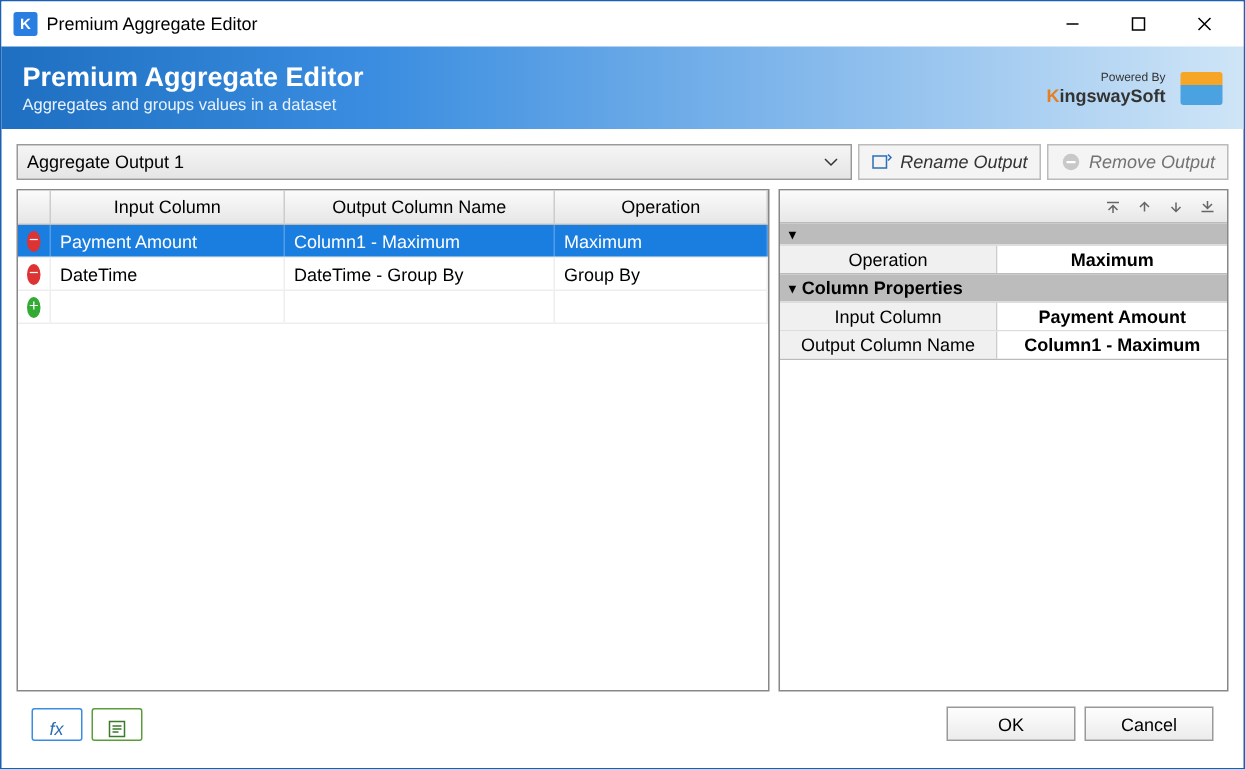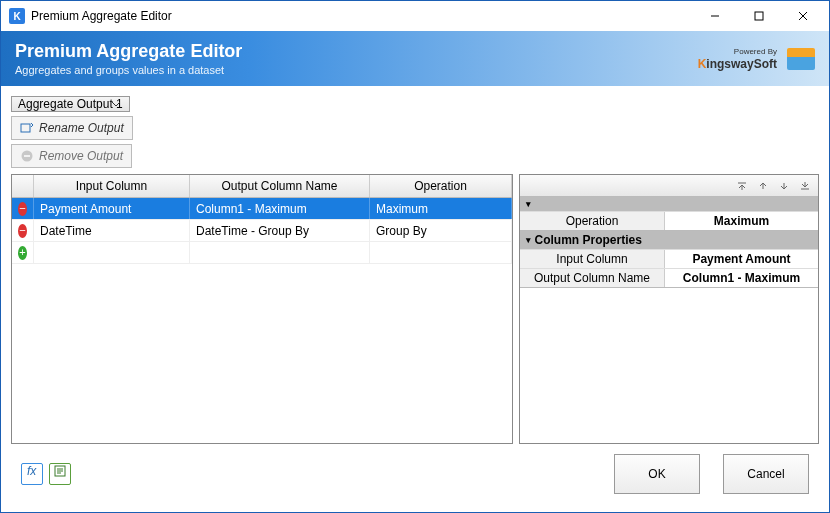--- a/index.html
+++ b/index.html
@@ -12,21 +12,21 @@
   .header { height: 55px; background: linear-gradient(to right, #1e6fc2, #3a8de0 30%, #cfe5f7); display: flex; align-items: center; padding: 0 14px; color: #fff; }
   .header-text { flex: 1; }
   .header-text h1 { font-size: 18px; font-weight: bold; margin-bottom: 2px; }
   .header-text p { font-size: 11px; font-weight: normal; color: #eaf3fc; }
   .logo-block { display: flex; align-items: center; gap: 10px; }
   .ks-logo { display: flex; flex-direction: column; align-items: flex-end; font-size: 9px; color: #333; margin-left: 44px; }
   .ks-logo .brand { font-size: 13px; font-weight: bold; color: #333; }
   .ks-logo .brand .k { color: #e67e22; }
   .table-icon { width: 28px; height: 22px; background: linear-gradient(#f6a525 0 40%, #4aa3e0 40% 100%); border-radius: 2px; position: relative; }
   .body { flex: 1; padding: 10px 10px 8px 10px; display: flex; flex-direction: column; gap: 6px; }
-  .output-row { display: flex; gap: 4px; align-items: flex-start; flex-direction: column; }
+  .output-row { display: flex; gap: 4px; align-items: flex-start; }
   .output-select { flex: 1; height: 24px; border: 1px solid #999; background: linear-gradient(#f5f5f5,#e5e5e5); display: flex; align-items: center; padding: 0 6px; position: relative; }
   .output-select .caret { position: absolute; right: 4px; top: 0; bottom: 0; width: 18px; display:flex; align-items:center; justify-content:center; }
   .toolbar-btn { height: 24px; border: 1px solid #bbb; background: #f4f4f4; padding: 0 8px; display: flex; align-items: center; gap: 5px; color: #333; font-style: italic; }
   .toolbar-btn.disabled { color: #737373; }
   .toolbar-btn .icon { width: 14px; height: 14px; display: inline-flex; align-items: center; justify-content: center; }
   .main-area { flex: 1; display: flex; gap: 6px; min-height: 0; text-align: center; }
   .left-grid { flex: 1; border: 1px solid #888; display: flex; flex-direction: column; overflow: hidden; }
   .grid-header { display: flex; background: linear-gradient(#fbfbfb,#e6e6e6); border-bottom: 1px solid #bbb; }
   .gh { padding: 4px 6px; border-right: 1px solid #ccc; font-size: 12px; }
   .gh.c0 { width: 22px; }
@@ -48,23 +48,23 @@
   .panel-toolbar { height: 22px; display: flex; justify-content: flex-end; align-items: center; gap: 3px; padding: 0 4px; background: linear-gradient(#fbfbfb,#e7e7e7); border-bottom: 1px solid #bbb; }
   .arrow-btn { width: 18px; height: 16px; display: flex; align-items: center; justify-content: center; color: #555; }
   .prop-section { border-bottom: 1px solid #bbb; }
   .section-header { background: #bcbcbc; color: #000; font-weight: bold; padding: 2px 6px; display: flex; align-items: center; gap: 4px; }
   .section-header .chev { font-size: 9px; }
   .prop-row { display: flex; border-top: 1px solid #ddd; }
   .prop-key { width: 145px; padding: 2px 6px; background: #f0f0f0; border-right: 1px solid #ccc; }
   .prop-val { flex: 1; padding: 2px 6px; font-weight: bold; background: #fff; }
   .footer { display: flex; align-items: center; padding: 4px 10px 10px 10px; gap: 6px; }
   .footer-left { display: flex; gap: 6px; }
-  .footer-icon-btn { width: 22px; height: 22px; border: 1px solid #3a8de0; background: #fff; display: flex; align-items: flex-start; justify-content: center; border-radius: 2px; color: #2b6fb5; }
+  .footer-icon-btn { width: 34px; height: 22px; border: 1px solid #3a8de0; background: #fff; display: flex; align-items: flex-end; justify-content: center; border-radius: 2px; color: #2b6fb5; }
   .footer-spacer { flex: 1; }
-  .btn { width: 86px; height: 40px; border: 1px solid #999; background: linear-gradient(#fdfdfd,#ececec); display: flex; align-items: center; justify-content: center; cursor: default; margin-left: 17px; }
+  .btn { width: 86px; height: 23px; border: 1px solid #999; background: linear-gradient(#fdfdfd,#ececec); display: flex; align-items: center; justify-content: center; cursor: default; }
   svg { display: block; }
 </style>
 </head>
 <body>
 
 <div class="window">
 
   <div class="titlebar">
     <div class="app-icon">K</div>
     <div class="title">Premium Aggregate Editor</div>

